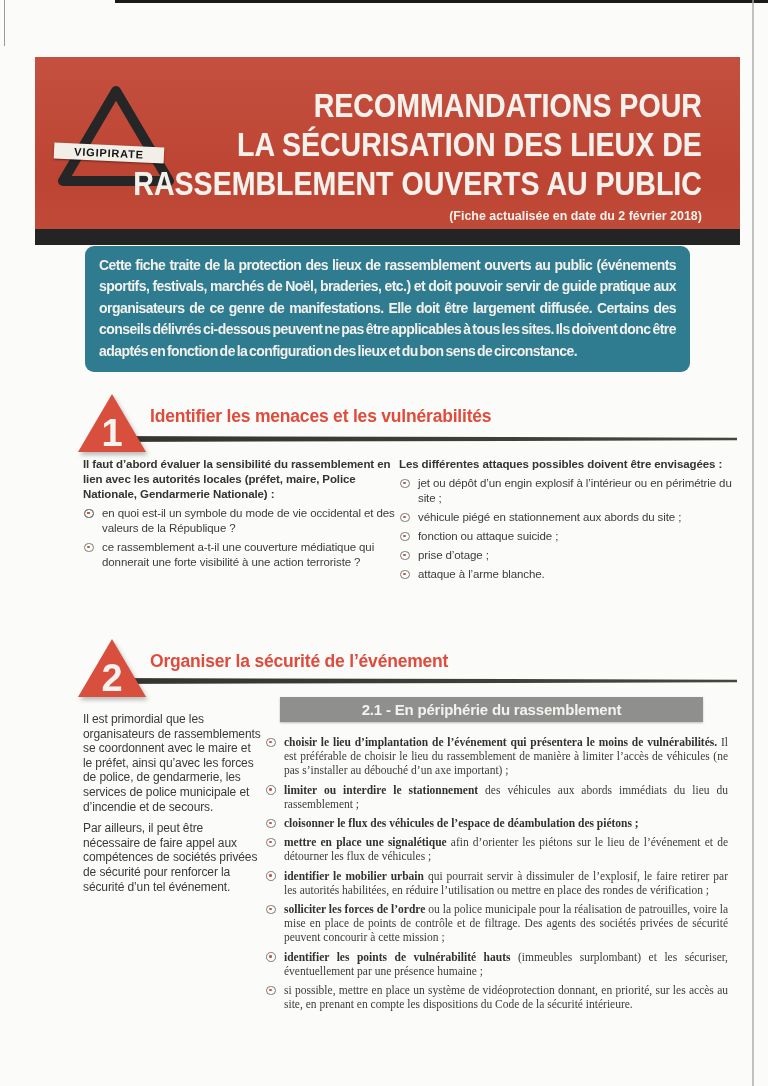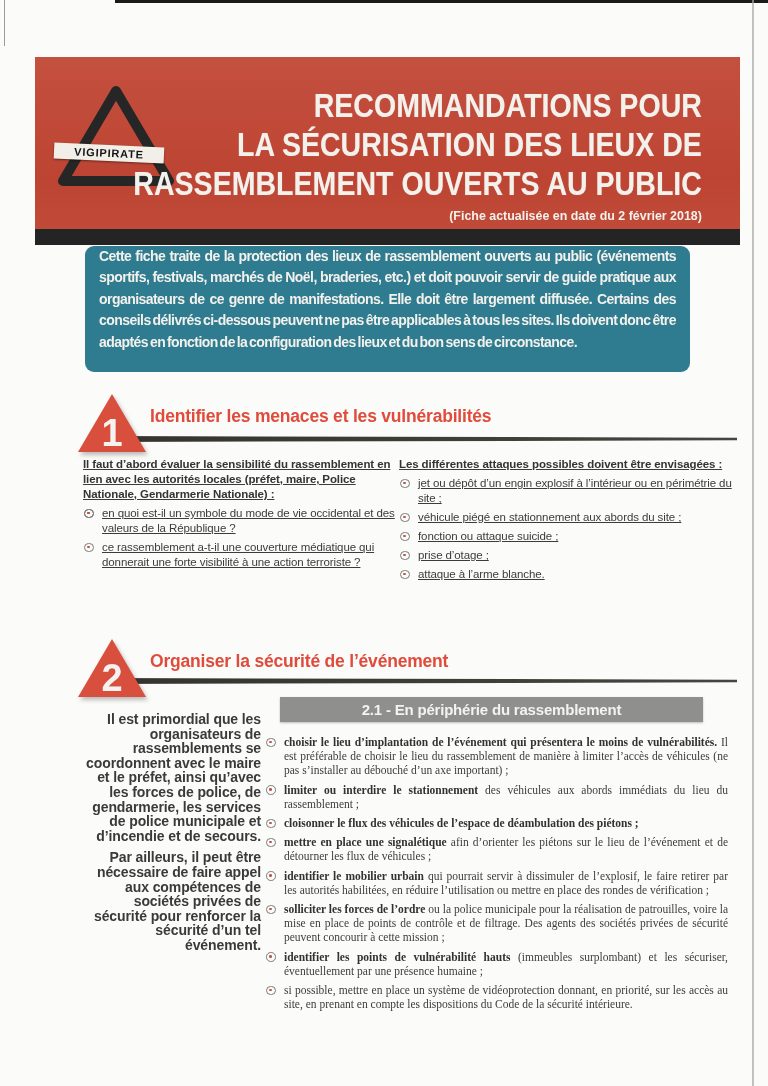--- a/index.html
+++ b/index.html
@@ -25,50 +25,50 @@
   .logo-label{position:absolute;left:-3px;top:61px;width:110px;background:#f2efe9;color:#141414;
     font-size:11px;font-weight:bold;letter-spacing:.8px;text-align:center;padding:2px 0;
     transform:rotate(2.5deg);box-shadow:0 1px 2px rgba(0,0,0,.45);}
   .title{right:66px;top:74px;text-align:right;color:var(--white-ink);font-weight:bold;margin-top:12px;}
   .title-line{font-size:34px;line-height:39px;white-space:nowrap;transform:scaleX(.84);transform-origin:100% 50%;
     text-shadow:0 0 1px rgba(255,255,255,.3);}
   .subtitle{font-size:13.5px;line-height:18px;margin-top:4px;transform:scaleX(.92);transform-origin:100% 50%;}
 
   
   .intro-box{left:85px;top:246px;width:605px;min-height:126px;background:var(--teal);border-radius:9px;
-    padding:0 14px;color:var(--white-ink);font-weight:bold;font-size:14px;line-height:21.4px;
+    padding:9px 14px;color:var(--white-ink);font-weight:bold;font-size:14px;line-height:21.4px;
     text-align:justify;letter-spacing:-.55px;word-spacing:-1.5px;}
 
   
   .tri{width:72px;height:62px;z-index:3;filter:drop-shadow(2px 3px 2px rgba(40,40,40,.3));}
   .tri svg{width:100%;height:100%;}
   .tri1{left:76px;top:392px;} .tri2{left:76px;top:637px;}
   .head-title{color:var(--heading-red);font-size:17.5px;font-weight:bold;letter-spacing:-.2px;z-index:2;}
   .h1t{left:150px;top:406px;} .h2t{left:150px;top:651px;}
   .rule{height:6px;background:linear-gradient(90deg,#34332e,#46453f);clip-path:polygon(0 0,100% 28%,100% 72%,0 100%);z-index:1;}
   .rule1{left:98px;top:436px;width:639px;} .rule2{left:98px;top:678px;width:639px;}
 
   
-  .col{font-size:11.5px;line-height:15px;letter-spacing:-.1px;text-decoration:underline;}
+  .col{font-size:11.5px;line-height:15px;letter-spacing:-.1px;}
   .col-left{left:83px;top:457px;width:312px;}
   .col-right{left:399px;top:457px;width:333px;}
   .col-intro{font-weight:bold;margin-bottom:4px;color:#343434;}
 
   ul.bullets{list-style:none;}
   .bullet-item{position:relative;padding-left:19px;margin-bottom:4px;}
   .bullet-marker{position:absolute;left:1px;top:2.5px;width:9.5px;height:9.5px;border:1.5px solid #7a7a78;
     border-radius:50%;}
   .bullet-marker::after{content:'';position:absolute;left:2px;top:2px;width:2.5px;height:2.5px;border-radius:50%;background:#c2544b;}
   .bullet-item b{color:#323232;}
 
   
   .sub-banner{left:280px;top:697px;width:423px;height:25px;background:var(--subsection-gray);
     color:#f4f3ef;font-weight:bold;font-size:15px;line-height:25px;text-align:center;letter-spacing:-.2px;
     box-shadow:0 1px 2px rgba(0,0,0,.25);}
-  .sidebar{left:83px;top:712px;width:178px;font-size:14px;font-weight:bold;line-height:14.6px;color:#3a3a3a;letter-spacing:-.1px;text-align:right;}
+  .sidebar{left:83px;top:712px;width:178px;font-size:12px;font-weight:normal;line-height:14.6px;color:#3a3a3a;letter-spacing:-.1px;}
   .sidebar p{margin-bottom:7px;}
   .main-bullets{left:265px;top:735px;width:463px;font-size:11.5px;line-height:14.2px;}
   .main-bullets .bullet-item{text-align:justify;margin-bottom:5px;font-family:Liberation Serif, serif;}
 </style>
 </head>
 <body>
 
 <div class="abs scan-top"></div>
 <div class="abs scan-right"></div>
 <div class="abs scan-left"></div>

